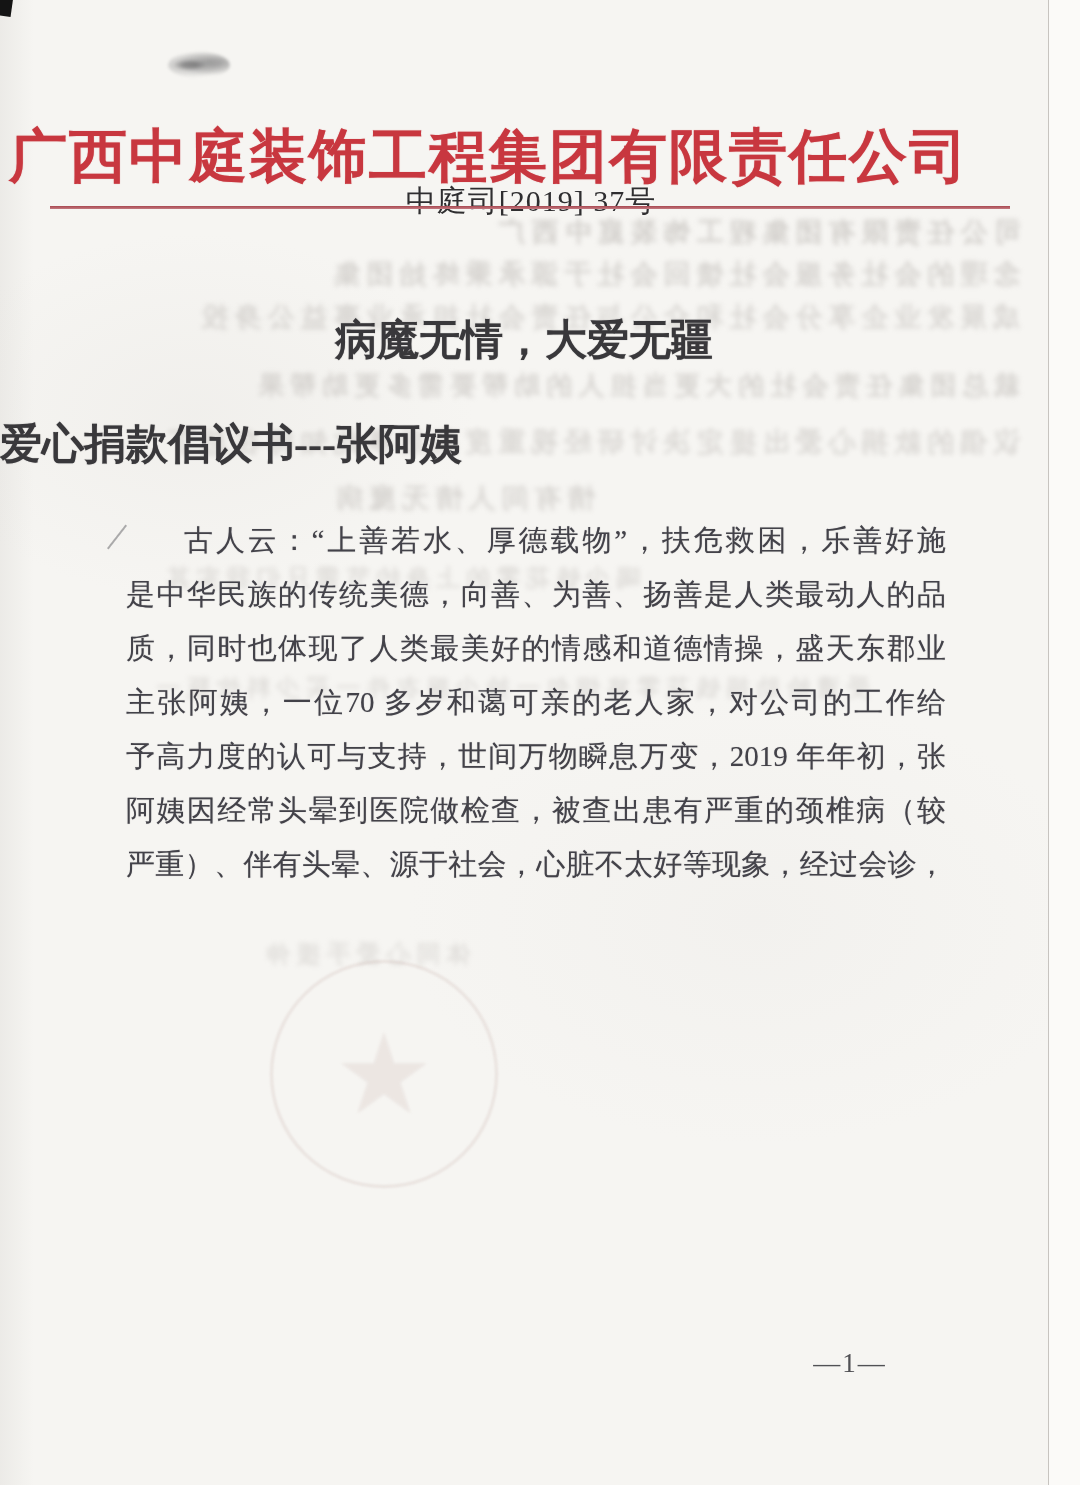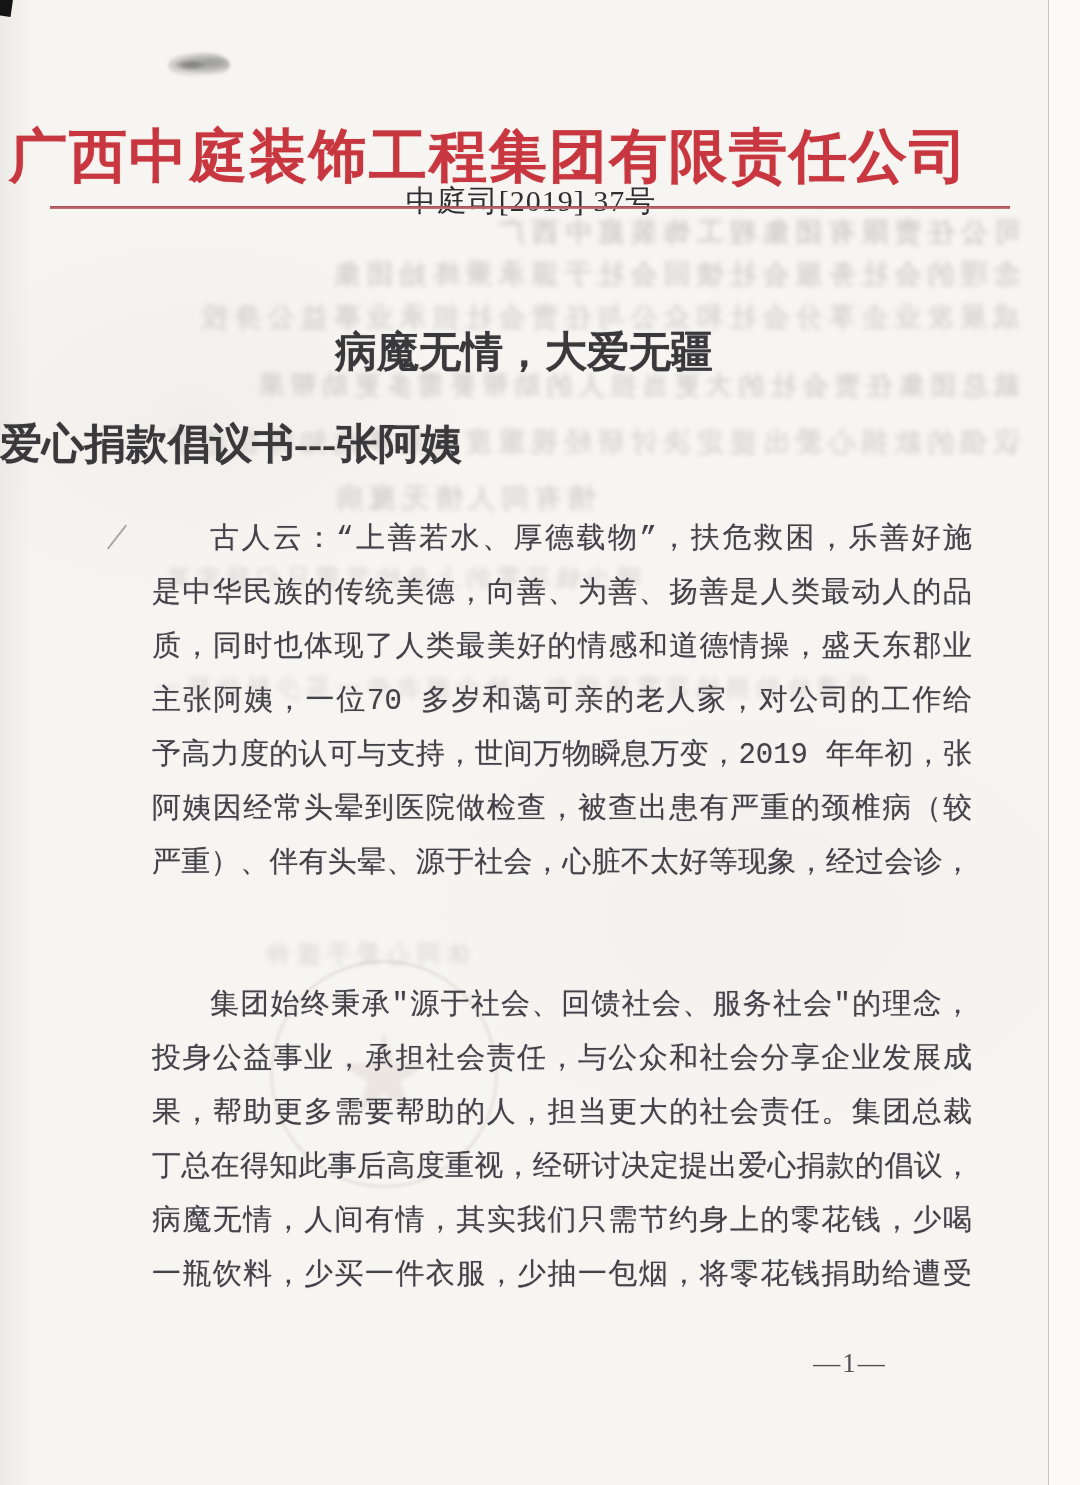--- a/index.html
+++ b/index.html
@@ -54,28 +54,28 @@
                   font-size: 58px; font-weight: 700; color: #c8373f; letter-spacing: 2px;
                   text-shadow: 0 0 1px rgba(200,55,63,.55); white-space: nowrap; }
   .doc-number { position: absolute; left: 9px; top: 181px; width: 1044px; text-align: center;
                 font-size: 30px; color: #2f2e30; letter-spacing: 1px; }
   .red-rule { position: absolute; left: 50px; top: 206px; width: 960px; height: 3px;
               background: linear-gradient(#a84850, #c47a81); }
 
   
   .doc-title { position: absolute; left: 0; top: 312px; width: 1048px; text-align: center;
                font-size: 42px; font-weight: 700; color: #39383b;
-               text-shadow: 0 0 1px rgba(57,56,59,.5); margin-top: 12px; }
+               text-shadow: 0 0 1px rgba(57,56,59,.5); }
   .doc-subtitle { position: absolute; left: 0; top: 416px; width: 1048px; 
                   font-size: 42px; font-weight: 700; color: #39383b;
                   text-shadow: 0 0 1px rgba(57,56,59,.5); }
 
   
-  .para { position: absolute; left: 152px; width: 820px; color: #434249;
-          font-size: 29px; text-shadow: 0 0 1px rgba(67,66,73,.38); font-family: Liberation Mono, monospace; }
+  .para { position: absolute; left: 126px; width: 820px; color: #434249;
+          font-size: 29px; text-shadow: 0 0 1px rgba(67,66,73,.38); }
   #para1 { top: 520px; }
   #para2 { top: 986px; }
   .jline { height: 54px; line-height: 40px; text-align: justify; text-align-last: justify;
            text-justify: inter-ideograph; }
   .jline.indent { padding-left: 58px; }
   .jline.last { text-align-last: left; }
 
   .page-number { position: absolute; left: 700px; top: 1348px; width: 300px; text-align: center;
                  font-size: 27px; color: #515155; letter-spacing: 2px; }
 </style>
@@ -114,24 +114,16 @@
   <section class="para" id="para1">
     <div class="jline indent">古人云：“上善若水、厚德载物”，扶危救困，乐善好施</div>
     <div class="jline">是中华民族的传统美德，向善、为善、扬善是人类最动人的品</div>
     <div class="jline">质，同时也体现了人类最美好的情感和道德情操，盛天东郡业</div>
     <div class="jline">主张阿姨，一位70 多岁和蔼可亲的老人家，对公司的工作给</div>
     <div class="jline">予高力度的认可与支持，世间万物瞬息万变，2019 年年初，张</div>
     <div class="jline">阿姨因经常头晕到医院做检查，被查出患有严重的颈椎病（较</div>
     <div class="jline">严重）、伴有头晕、源于社会，心脏不太好等现象，经过会诊，</div>
   </section>
 
-  <section class="para" id="para2">
-    <div class="jline indent">集团始终秉承″源于社会、回馈社会、服务社会″的理念，</div>
-    <div class="jline">投身公益事业，承担社会责任，与公众和社会分享企业发展成</div>
-    <div class="jline">果，帮助更多需要帮助的人，担当更大的社会责任。集团总裁</div>
-    <div class="jline">丁总在得知此事后高度重视，经研讨决定提出爱心捐款的倡议，</div>
-    <div class="jline">病魔无情，人间有情，其实我们只需节约身上的零花钱，少喝</div>
-    <div class="jline">一瓶饮料，少买一件衣服，少抽一包烟，将零花钱捐助给遭受</div>
-  </section>
 
   <div class="page-number">—1—</div>
 
 </div>
 
 </body></html>

